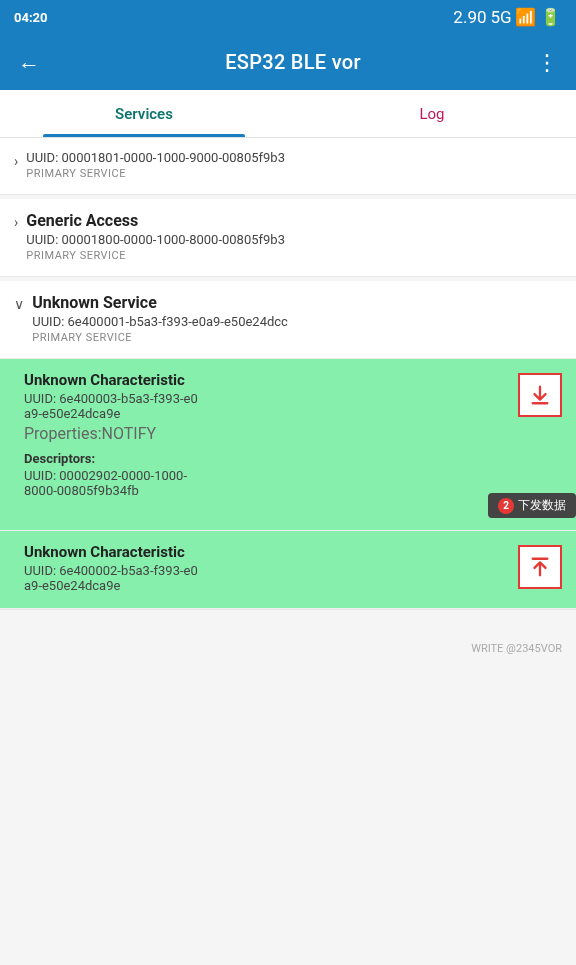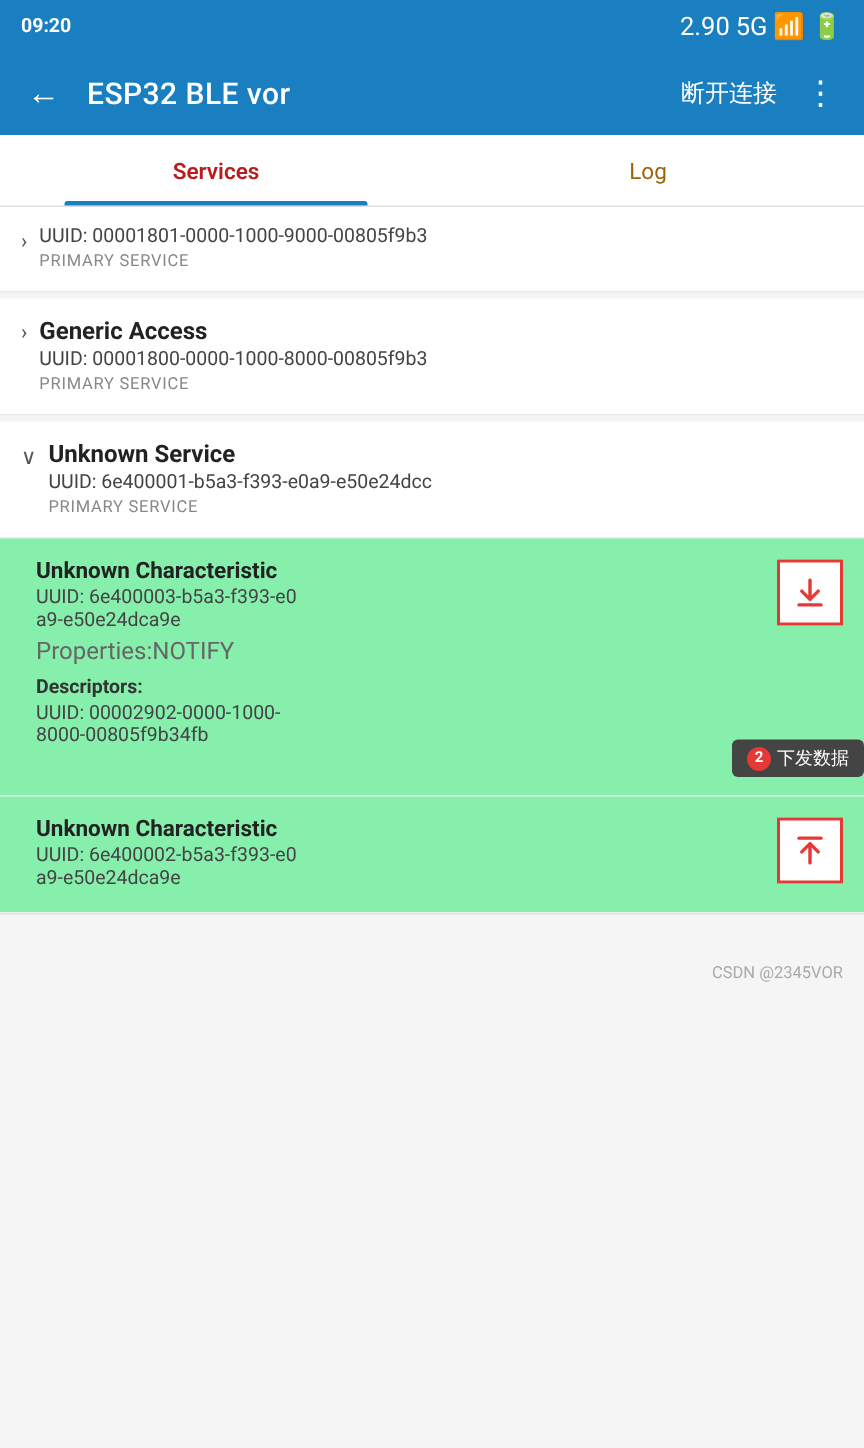--- a/index.html
+++ b/index.html
@@ -39,20 +39,21 @@
       font-size: 22px;
       margin-right: 10px;
       cursor: pointer;
       padding: 8px;
     }
     .top-bar-title {
       flex: 1;
       font-size: 20px;
       font-weight: 500;
       letter-spacing: 0.3px;
+      text-align: center;
     }
     .top-bar-disconnect {
       background: transparent;
       border: none;
       color: white;
       font-size: 16px;
       font-weight: 500;
       cursor: pointer;
       padding: 6px 10px;
     }
@@ -69,25 +70,25 @@
       height: 48px;
       border-bottom: 1px solid #e0e0e0;
     }
     .tab-item {
       flex: 1;
       display: flex;
       align-items: center;
       justify-content: center;
       font-size: 15px;
       cursor: pointer;
-      color: #a16207;
+      color: #be185d;
       position: relative;
     }
     .tab-item.active {
-      color: #b91c1c;
+      color: #0f766e;
       font-weight: 600;
     }
     .tab-item.active::after {
       content: '';
       position: absolute;
       bottom: 0;
       left: 15%;
       width: 70%;
       height: 3px;
       background: #1a7fc1;
@@ -217,33 +218,32 @@
       text-align: right;
       padding: 8px 14px;
       font-size: 11px;
       color: #aaa;
     }
   </style>
 </head>
 <body>
 
 <div class="status-bar">
-  <span class="status-time">09:20</span>
+  <span class="status-time">04:20</span>
   <div class="status-icons">
     <span>2.90</span>
     <span>5G</span>
     <span>📶</span>
     <span>🔋</span>
   </div>
 </div>
 
 <div class="top-bar">
   <span class="top-bar-back">←</span>
   <span class="top-bar-title">ESP32 BLE vor</span>
-  <button class="top-bar-disconnect">断开连接</button>
   <span class="top-bar-more">⋮</span>
 </div>
 
 <div class="tab-bar">
   <div class="tab-item active">
     <span>Services</span>
   </div>
   <div class="tab-item">
     <span>Log</span>
   </div>
@@ -330,14 +330,14 @@
           </div>
         </div>
       </div>
 
     </div>
   </div>
 
 </div>
 
 <div class="footer">
-  <span>CSDN @2345VOR</span>
+  <span>WRITE @2345VOR</span>
 </div>
 
 </body></html>

